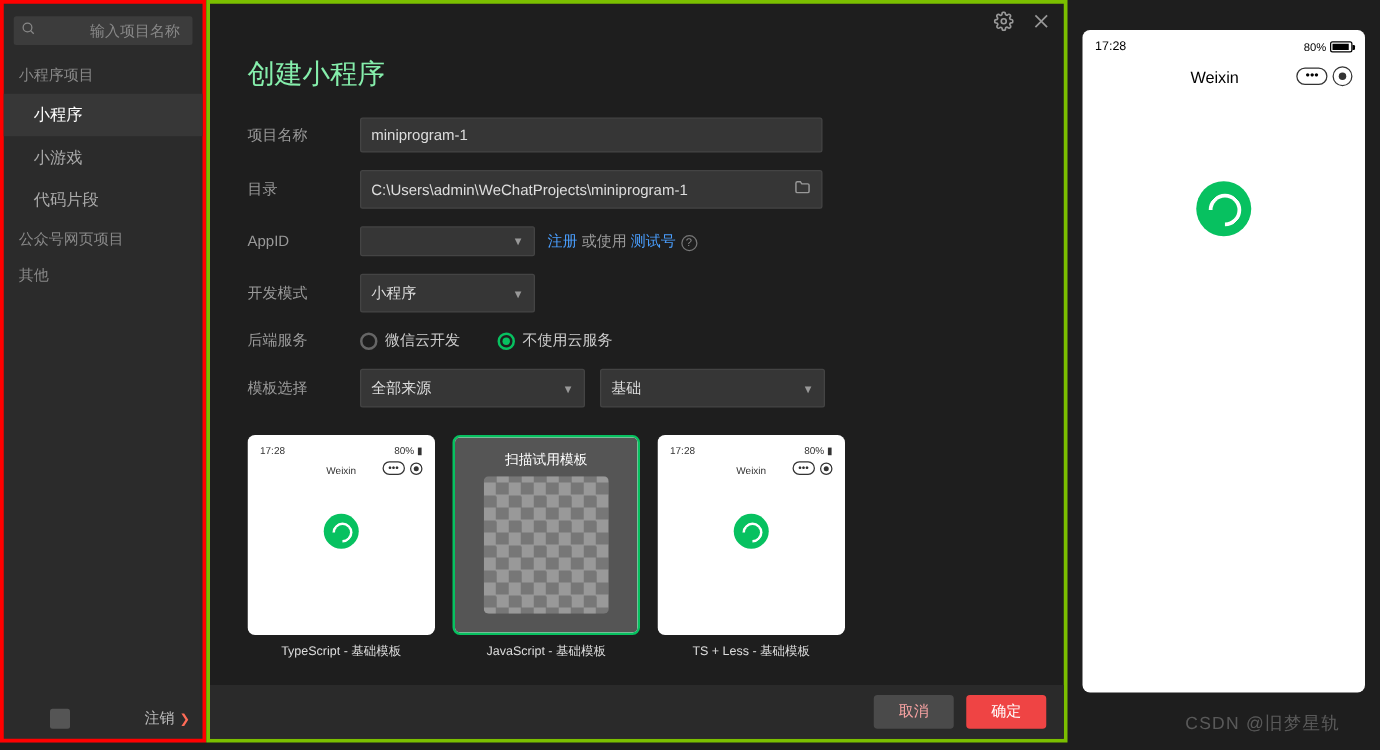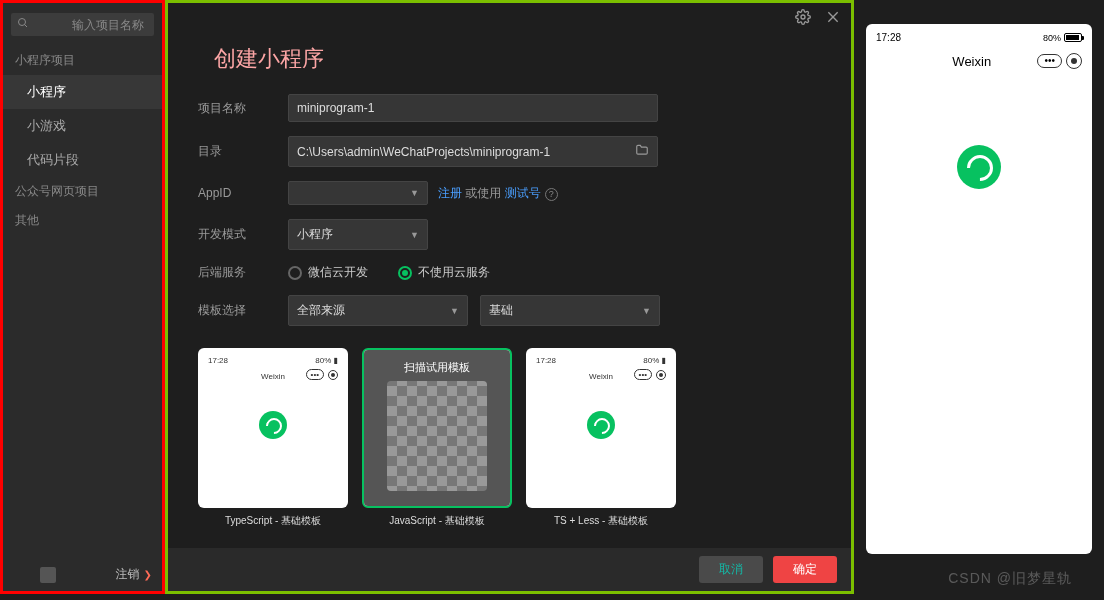--- a/index.html
+++ b/index.html
@@ -17,21 +17,21 @@
 .side-item { padding: 8px 12px 8px 24px; font-size: 13px; color:#aaa; cursor:pointer; }
 .side-item.active { color:#fff; background:#373737; }
 .side-foot { margin-top:auto; display:flex; align-items:center; padding: 8px 10px; font-size:12px; color:#bbb;margin-left:27px; }
 .avatar { width:16px; height:16px; background:#555; border-radius:2px; margin-right:auto; }
 .chev { color:#ff6b57; margin-left:4px; font-size:10px; }
 
 
 .main { flex:1; background:#1e1e1e; border:3px solid #7bbf00; position:relative; display:flex; flex-direction:column; height:594px; padding-bottom:48px; }
 .titlebar { display:flex; justify-content:flex-end; padding: 6px 10px; gap:14px; color:#999; }
 .titlebar span { cursor:pointer; font-size:14px; }
-.dlg-title { font-size: 22px; color:#fca5a5; padding: 10px 46px 20px; }
+.dlg-title { font-size: 22px; color:#86efac; padding: 10px 30px 20px; }
 .form { padding: 0 30px; }
 .row { display:flex; align-items:center; margin-bottom: 14px; font-size:13px; }
 .row-label { width: 90px; color:#999; font-size:12px; }
 .input { background:#363636; border:1px solid #444; color:#ddd; padding: 6px 8px; font-size:12px; border-radius:2px; }
 .input.w1 { width: 370px; }
 .input.w2 { width: 370px; display:flex; align-items:center; justify-content:space-between; }
 .folder-icon { color:#999; font-size:12px; }
 .select { background:#363636; border:1px solid #444; color:#ddd; padding:6px 8px; font-size:12px; border-radius:2px; display:flex; align-items:center; justify-content:space-between; cursor:pointer; }
 .sel-sm { width:140px; }
 .sel-md { width:180px; }
@@ -61,21 +61,21 @@
 .pm-nav .ring {width:10px;height:10px;border:1px solid #333;border-radius:50%;display:flex;align-items:center;justify-content:center;}
 .pm-nav .ring::after{content:"";width:4px;height:4px;border-radius:50%;background:#333;}
 .pm-weixin { text-align:center; font-size:8px; margin-top:-8px; }
 .pm-logo { width:28px; height:28px; border-radius:50%; background:#07c160; margin:30px auto 0; position:relative; }
 .pm-logo::after{content:"";position:absolute;width:12px;height:12px;border:2px solid #fff;border-radius:50%;top:7px;left:7px;border-bottom-color:transparent;transform:rotate(45deg);}
 .tpl-label { color:#ddd; font-size:10px; margin-top:6px;text-align:center; }
 
 
 .footer { position:absolute; bottom:0; left:0; right:0; background:#2a2a2a; display:flex; justify-content:flex-end; padding:8px 14px; gap:10px; }
 .btn { padding:5px 20px; font-size:12px; border:none; border-radius:3px; cursor:pointer; }
-.btn-cancel { background:#4a4a4a; color:#14b8a6; }
+.btn-cancel { background:#4a4a4a; color:#fca5a5; }
 .btn-ok { background:#ef4444; color:#fff; }
 
 
 .preview { width:250px; padding:24px 12px 12px; background:#1e1e1e; }
 .phone { background:#fff; border-radius:6px; height:530px; position:relative; color:#000; padding:8px 10px 0; overflow:hidden;}
 .p-status { display:flex; justify-content:space-between; font-size:10px; align-items:center;}
 .p-batt { display:flex; align-items:center; gap:3px; font-size:9px;}
 .batt-shape { width:18px; height:9px; border:1px solid #000; border-radius:2px; position:relative;}
 .batt-shape::after{content:"";position:absolute;left:1px;top:1px;bottom:1px;width:13px;background:#000;}
 .batt-shape::before{content:"";position:absolute;right:-3px;top:2px;width:2px;height:4px;background:#000;border-radius:0 1px 1px 0;}

